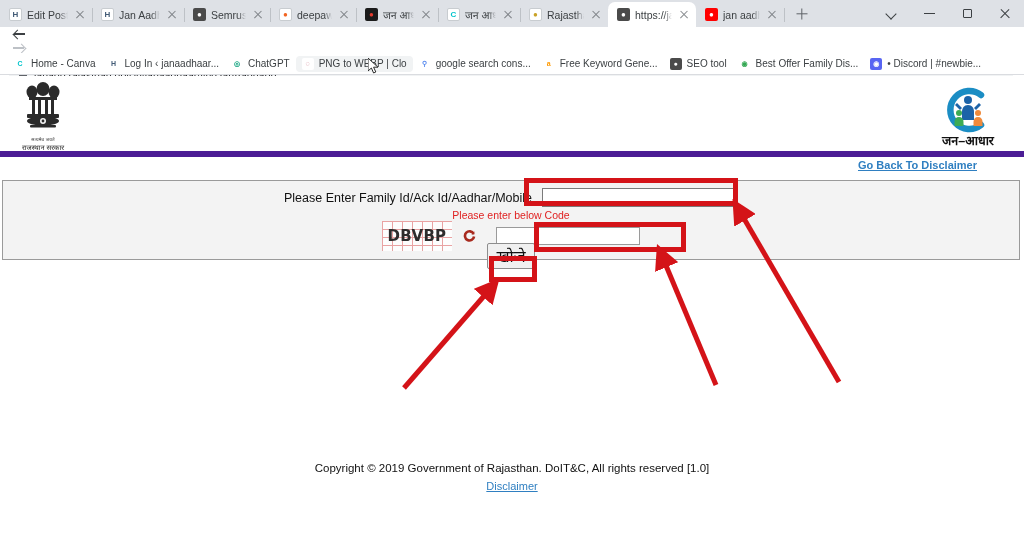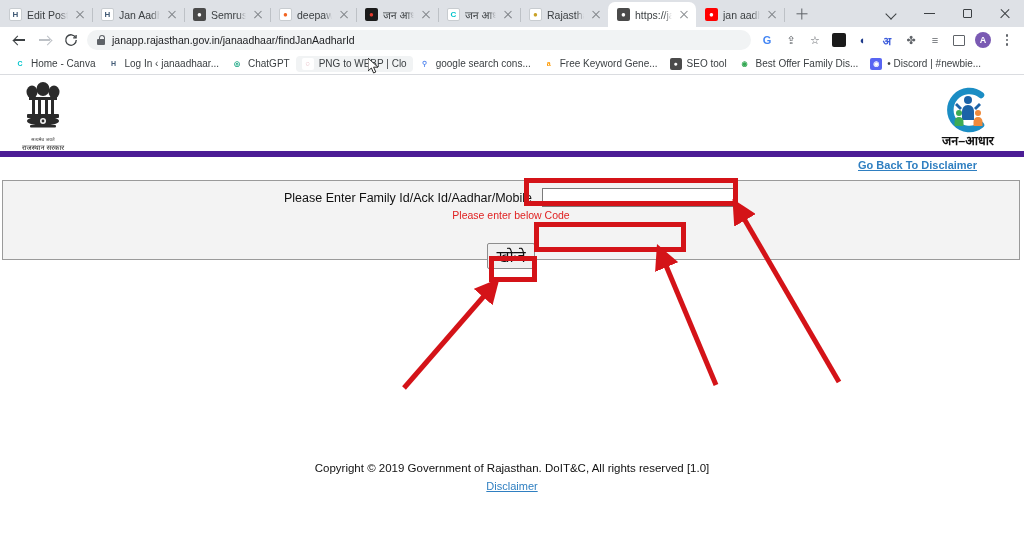--- a/index.html
+++ b/index.html
@@ -70,21 +70,21 @@
   .glyph-max { width:9px; height:9px; border:1.4px solid #3c4043; border-radius:1px; }
   .glyph-x { width:12px; height:12px; position:relative; }
   .glyph-x::before, .glyph-x::after {
     content:""; position:absolute; left:0; top:5px; width:12px; height:1.4px; background:#3c4043;
   }
   .glyph-x::before { transform:rotate(45deg); }
   .glyph-x::after  { transform:rotate(-45deg); }
 
   .chrome-toolbar {
     position:absolute; left:0; top:27px; width:1024px; height:26px;
-    background:#ffffff; display:flex; align-items:center; padding:0 6px;
+    background:#ffffff; display:flex; padding:0 6px;flex-direction:column;
   }
   .navbtn { width:26px; height:26px; display:flex; align-items:center; justify-content:center; }
   .arrow-l, .arrow-r { width:14px; height:14px; position:relative; }
   .arrow-l::before{
     content:""; position:absolute; left:2px; top:6px; width:11px; height:1.5px; background:#3c4043;
   }
   .arrow-l::after{
     content:""; position:absolute; left:2px; top:3.5px; width:6px; height:6px;
     border-left:1.5px solid #3c4043; border-bottom:1.5px solid #3c4043; transform:rotate(45deg);
   }
@@ -433,20 +433,33 @@
     </div>
 
     <div class="form-panel">
       <div class="row1">
         <span class="label-main">Please Enter Family Id/Ack Id/Aadhar/Mobile</span>
         <input class="input-main" type="text" placeholder="" style="">
       </div>
 
       <div class="codemsg">Please enter below Code</div>
 
+      <div class="captcha-row">
+        <div class="captcha-img">
+          <div class="grid"></div>
+          <div class="captcha-text">DBVBP</div>
+        </div>
+        <div class="refresh-btn">
+          <svg width="13" height="13" viewBox="0 0 16 16">
+            <path d="M13 4.6A5.6 5.6 0 1 0 13.6 8" fill="none" stroke="#a82a1e" stroke-width="3.2"></path>
+            <path d="M13.9 1.6 L13.9 5.6 L10.4 5.6 Z" fill="#a82a1e"></path>
+          </svg>
+        </div>
+        <input class="input-captcha" type="text" placeholder="" style="">
+      </div>
 
       <div class="btn-row">
         <button class="search-btn">खोजे</button>
       </div>
     </div>
 
     <div class="page-footer">
       <span>Copyright © 2019 Government of Rajasthan. DoIT&amp;C, All rights reserved [1.0]</span>
       <a class="disclaimer" href="#">Disclaimer</a>
     </div>

